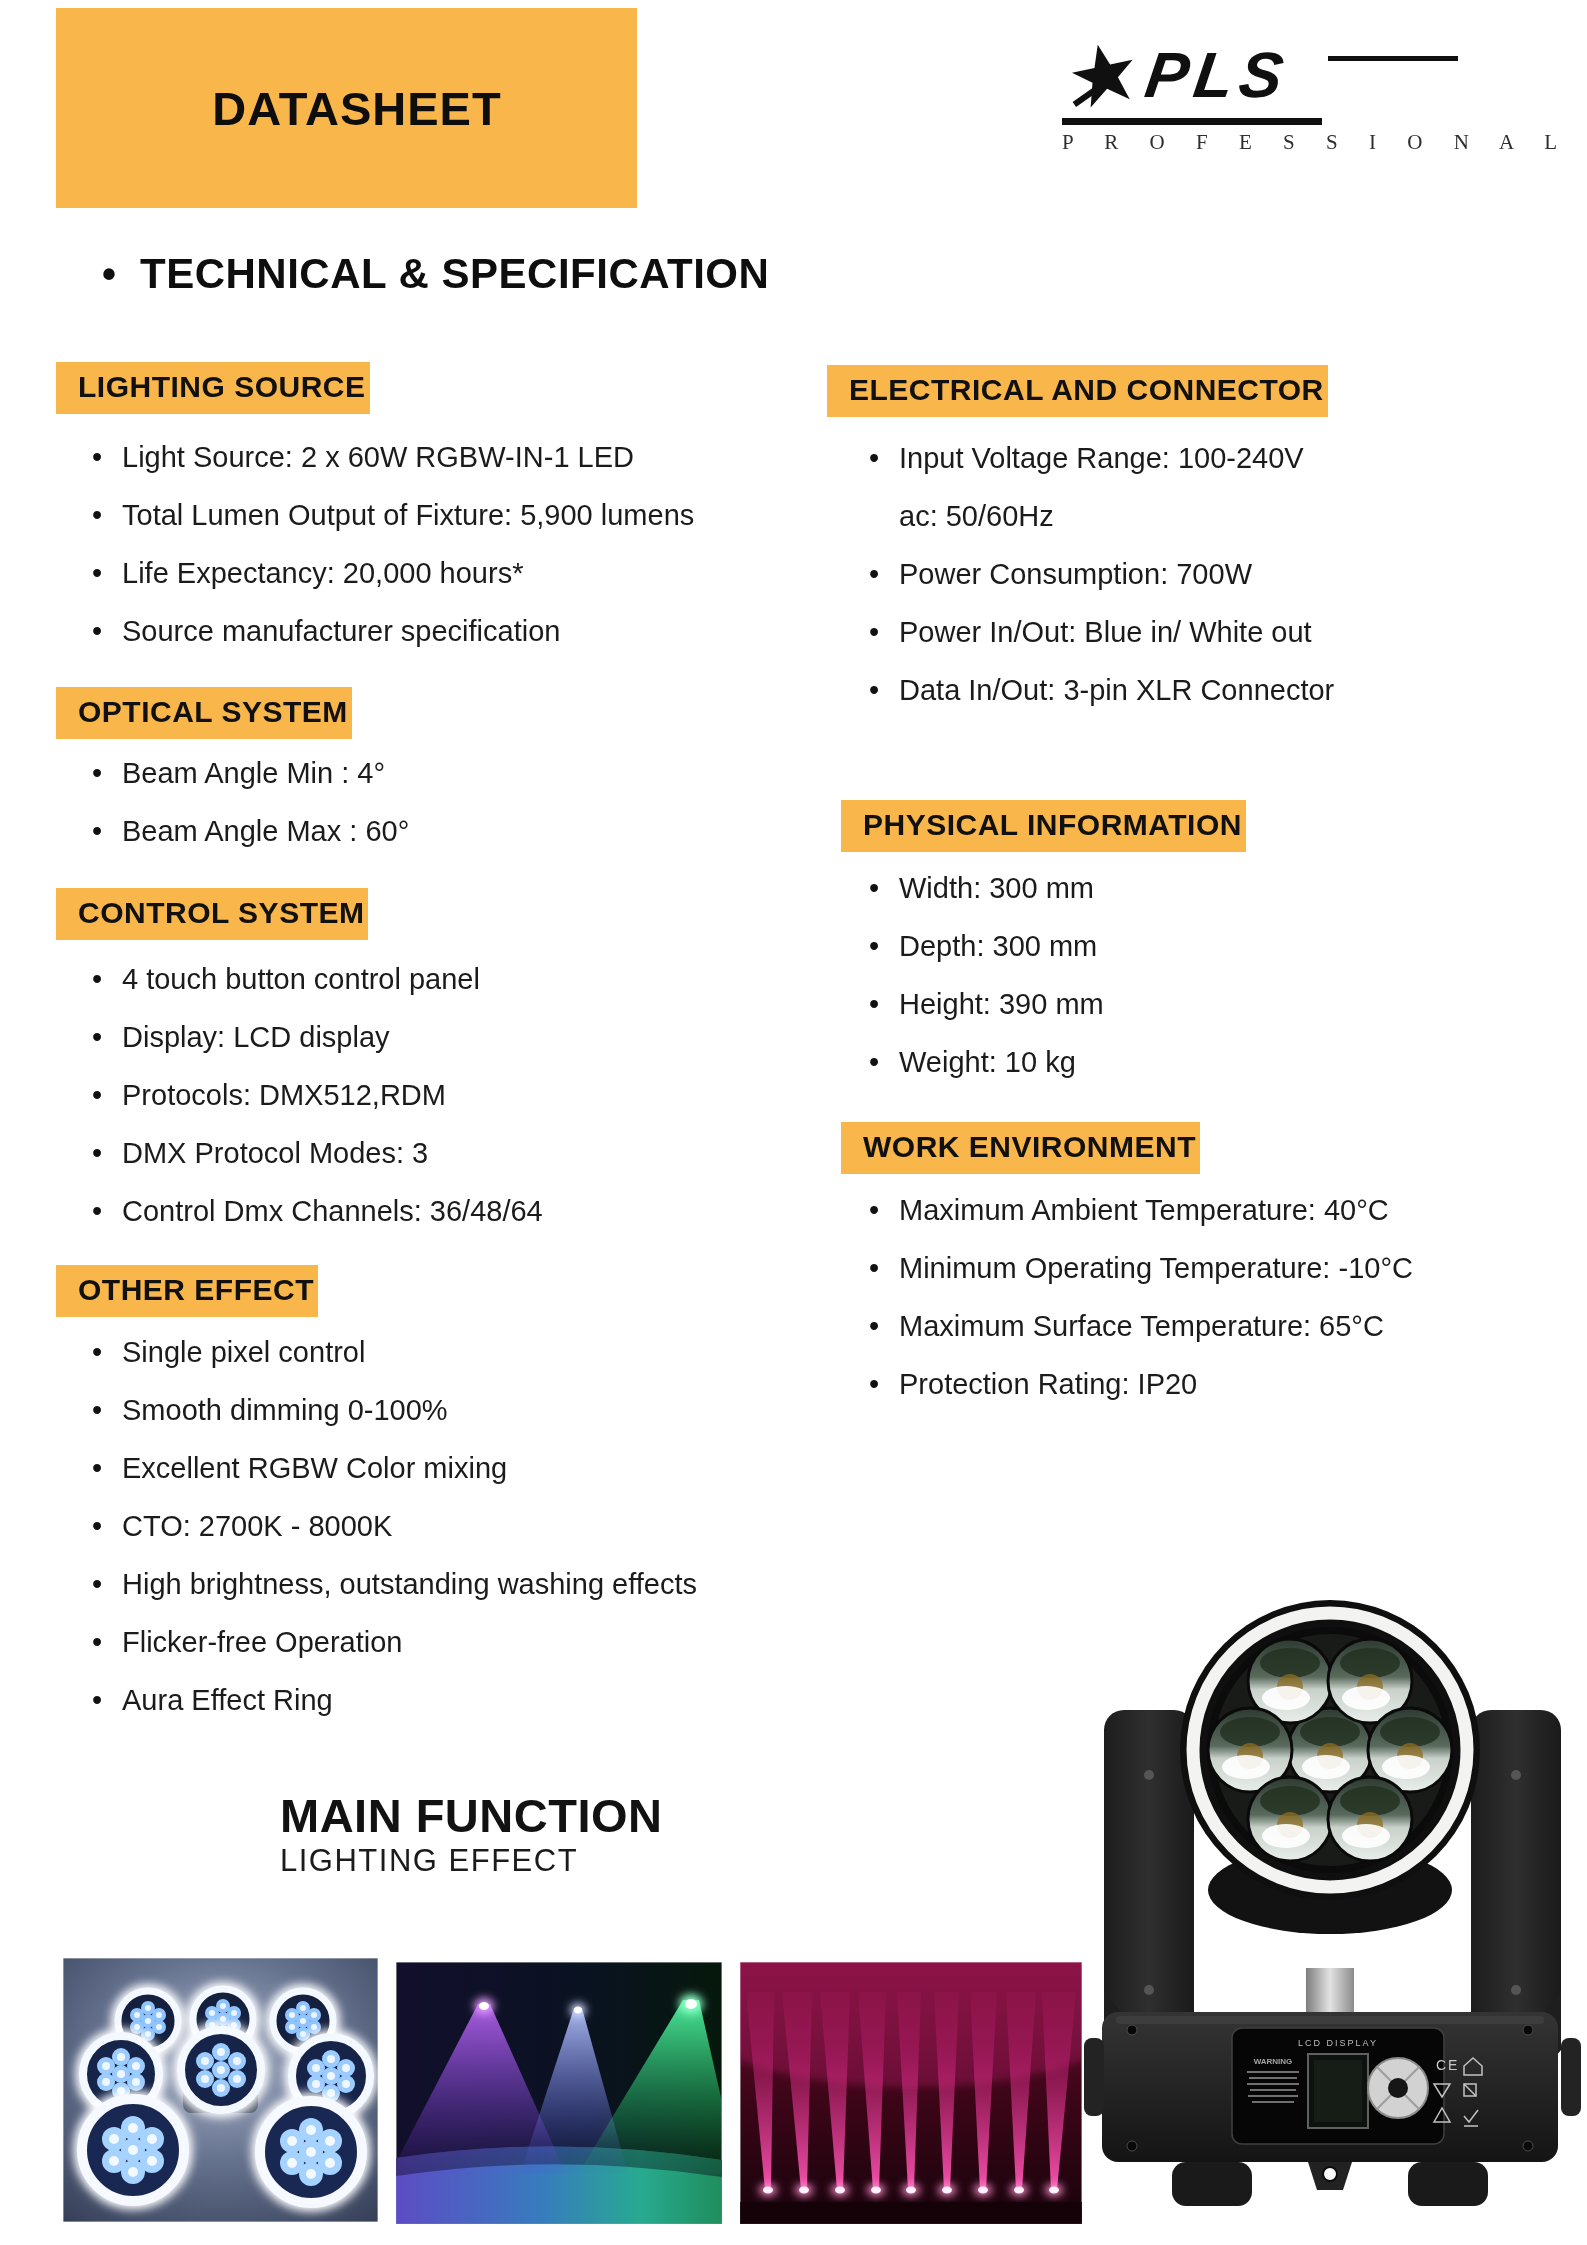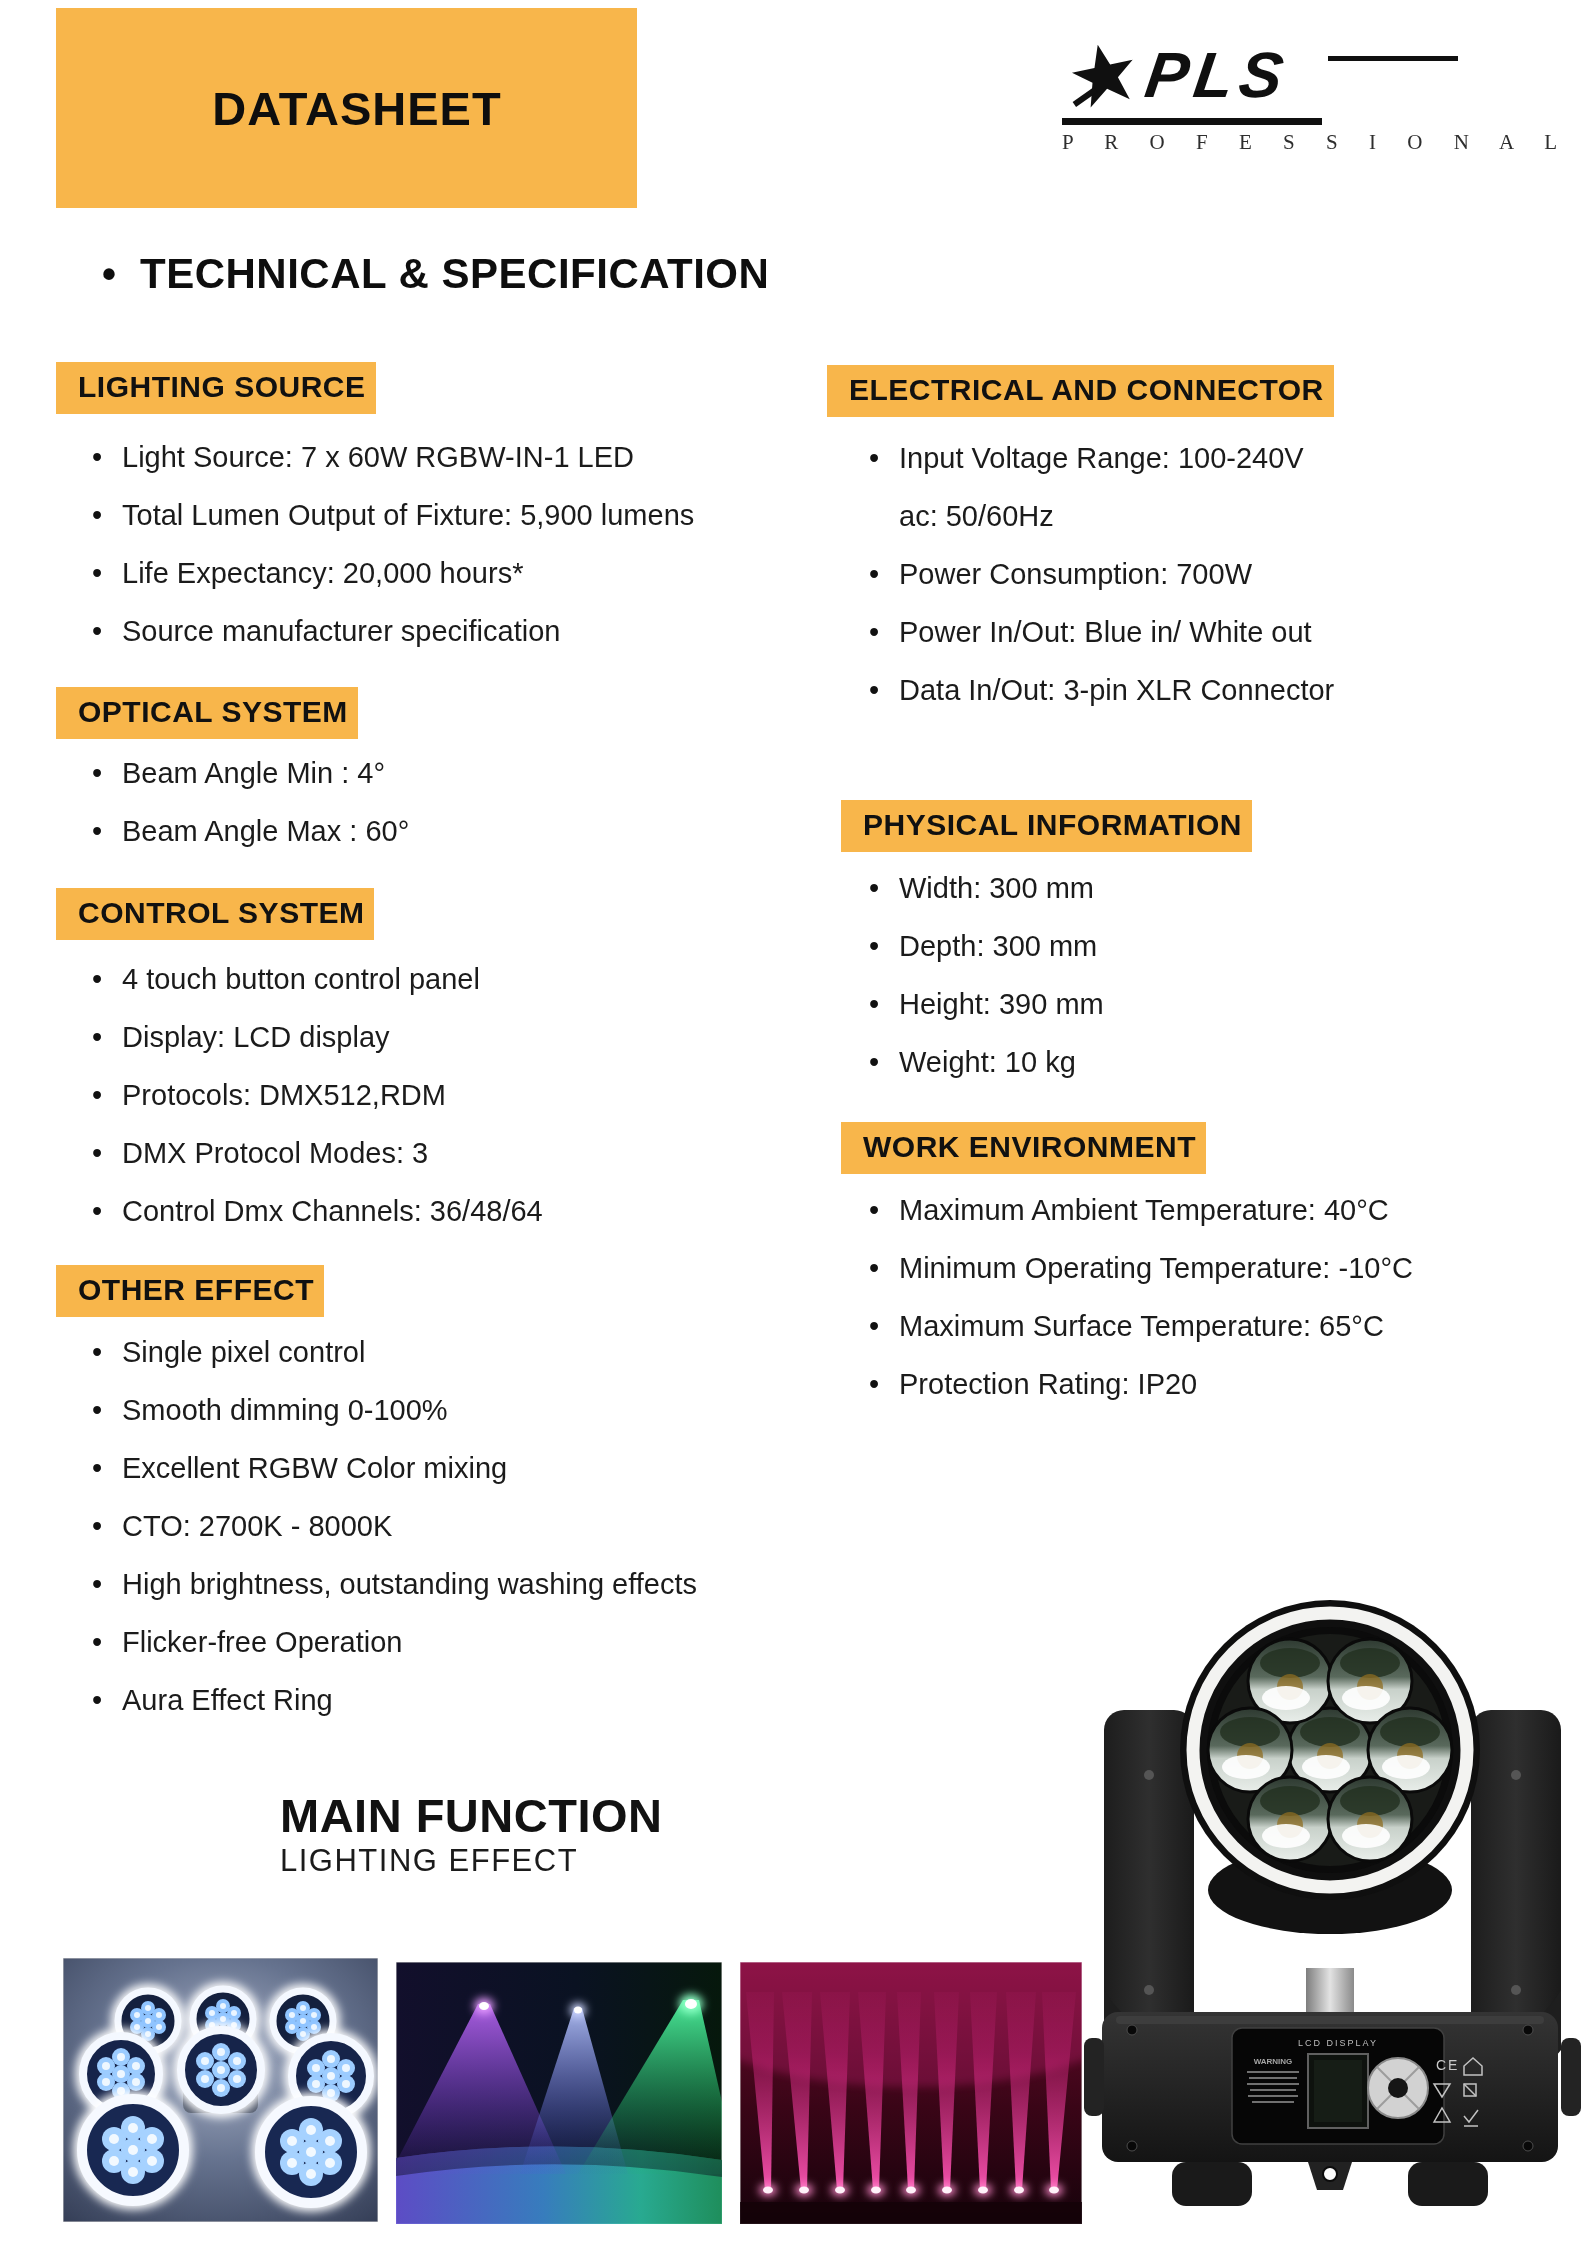--- a/index.html
+++ b/index.html
@@ -32,21 +32,21 @@
   }
   
   .main-heading {
     position:absolute; left:102px; top:250px; display:flex; align-items:center; gap:24px;
   }
   .main-heading .dot { font-size:40px; font-weight:800; color:#0e0e0e; }
   .main-heading .txt { font-size:42px; font-weight:800; letter-spacing:0.5px; color:#0e0e0e; }
   
   .badge {
     position:absolute; display:inline-block; background:#F8B64B; color:#111111;
-    font-size:30px; font-weight:800; letter-spacing:0.5px; padding:8px 10px 10px 22px;
+    font-size:30px; font-weight:800; letter-spacing:0.5px; padding:8px 4px 10px 22px;
     white-space:nowrap;
   }
   .speclist { position:absolute; list-style:none; margin:0; padding:0; font-size:29px; color:#1b1b1b; }
   .speclist li { position:relative; line-height:58px; padding-left:66px; }
   .speclist li::before { content:"\2022"; position:absolute; left:36px; top:0; line-height:58px; color:#111; }
   .speclist.right li { padding-left:72px; }
   .speclist.right li::before { left:42px; }
   
   .main-function { position:absolute; left:280px; top:1788px; width:600px; text-align:left; }
   .main-function .mf-title { font-size:47px; font-weight:800; color:#121212; letter-spacing:0.5px; }
@@ -79,21 +79,21 @@
     <div class="logo-sub">P R O F E S S I O N A L</div>
   </div>
 
   <div class="main-heading">
     <span class="dot">•</span>
     <span class="txt">TECHNICAL &amp; SPECIFICATION</span>
   </div>
 
   <div class="badge" style="left:56px; top:362px;">LIGHTING SOURCE</div>
   <ul class="speclist" style="left:56px; top:428px; width:724px;">
-      <li>Light Source: 7 x 60W RGBW-IN-1 LED</li>
+      <li>Light Source: 2 x 60W RGBW-IN-1 LED</li>
       <li>Total Lumen Output of Fixture: 5,900 lumens</li>
       <li>Life Expectancy: 20,000 hours*</li>
       <li>Source manufacturer specification</li>
     </ul>
 
   <div class="badge" style="left:56px; top:687px;">OPTICAL SYSTEM</div>
   <ul class="speclist" style="left:56px; top:744px; width:724px;">
       <li>Beam Angle Min : 4°</li>
       <li>Beam Angle Max : 60°</li>
     </ul>

